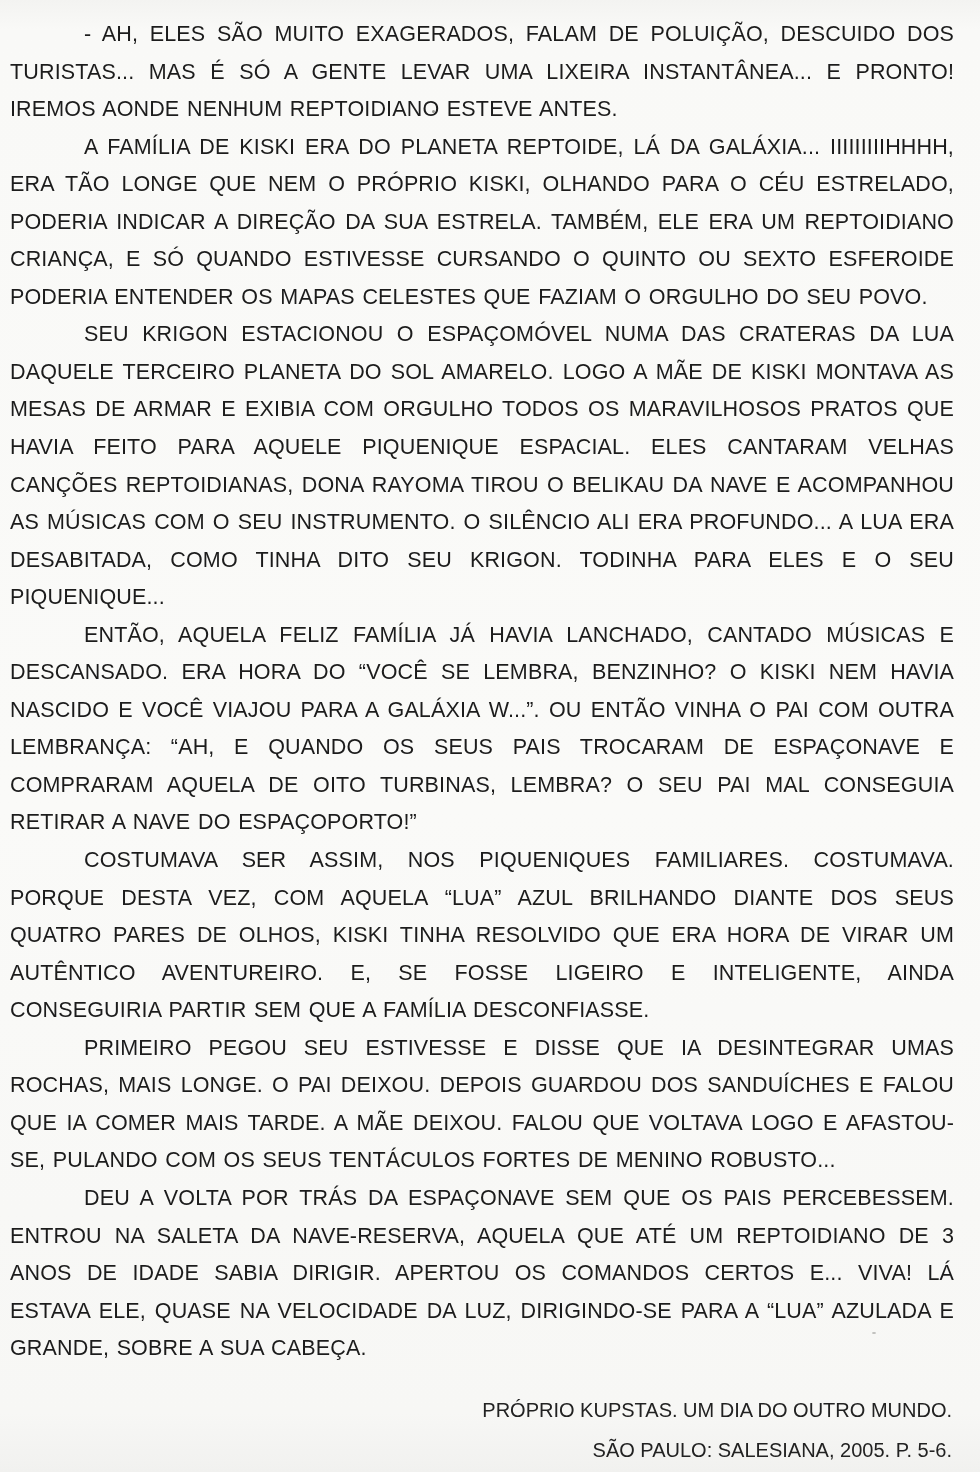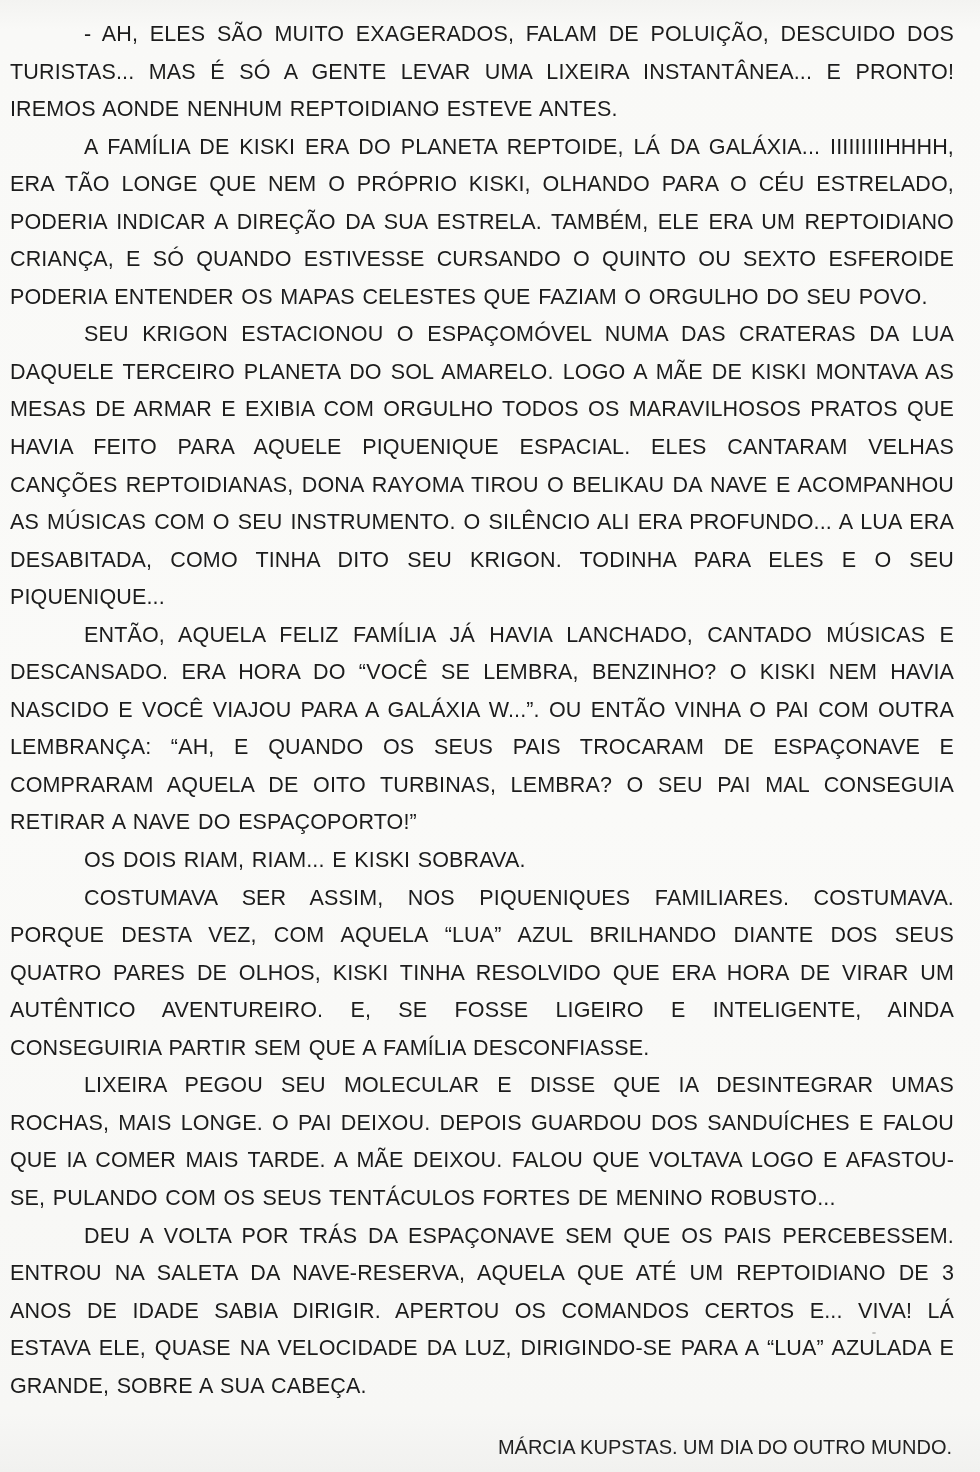--- a/index.html
+++ b/index.html
@@ -46,26 +46,25 @@
 </style>
 </head>
 <body>
 
 <div class="page">
   <div class="text-body">
     <p class="para">- AH, ELES SÃO MUITO EXAGERADOS, FALAM DE POLUIÇÃO, DESCUIDO DOS TURISTAS... MAS É SÓ A GENTE LEVAR UMA LIXEIRA INSTANTÂNEA... E PRONTO! IREMOS AONDE NENHUM REPTOIDIANO ESTEVE ANTES.</p>
     <p class="para">A FAMÍLIA DE KISKI ERA DO PLANETA REPTOIDE, LÁ DA GALÁXIA... IIIIIIIIIHHHH, ERA TÃO LONGE QUE NEM O PRÓPRIO KISKI, OLHANDO PARA O CÉU ESTRELADO, PODERIA INDICAR A DIREÇÃO DA SUA ESTRELA. TAMBÉM, ELE ERA UM REPTOIDIANO CRIANÇA, E SÓ QUANDO ESTIVESSE CURSANDO O QUINTO OU SEXTO ESFEROIDE PODERIA ENTENDER OS MAPAS CELESTES QUE FAZIAM O ORGULHO DO SEU POVO.</p>
     <p class="para">SEU KRIGON ESTACIONOU O ESPAÇOMÓVEL NUMA DAS CRATERAS DA LUA DAQUELE TERCEIRO PLANETA DO SOL AMARELO. LOGO A MÃE DE KISKI MONTAVA AS MESAS DE ARMAR E EXIBIA COM ORGULHO TODOS OS MARAVILHOSOS PRATOS QUE HAVIA FEITO PARA AQUELE PIQUENIQUE ESPACIAL. ELES CANTARAM VELHAS CANÇÕES REPTOIDIANAS, DONA RAYOMA TIROU O BELIKAU DA NAVE E ACOMPANHOU AS MÚSICAS COM O SEU INSTRUMENTO. O SILÊNCIO ALI ERA PROFUNDO... A LUA ERA DESABITADA, COMO TINHA DITO SEU KRIGON. TODINHA PARA ELES E O SEU PIQUENIQUE...</p>
     <p class="para">ENTÃO, AQUELA FELIZ FAMÍLIA JÁ HAVIA LANCHADO, CANTADO MÚSICAS E DESCANSADO. ERA HORA DO “VOCÊ SE LEMBRA, BENZINHO? O KISKI NEM HAVIA NASCIDO E VOCÊ VIAJOU PARA A GALÁXIA W...”. OU ENTÃO VINHA O PAI COM OUTRA LEMBRANÇA: “AH, E QUANDO OS SEUS PAIS TROCARAM DE ESPAÇONAVE E COMPRARAM AQUELA DE OITO TURBINAS, LEMBRA? O SEU PAI MAL CONSEGUIA RETIRAR A NAVE DO ESPAÇOPORTO!”</p>
-    <p class="para">OS DOIS RIAM, RIAM... E KISKI SOBRAVA.</p>
     <p class="para">COSTUMAVA SER ASSIM, NOS PIQUENIQUES FAMILIARES. COSTUMAVA. PORQUE DESTA VEZ, COM AQUELA “LUA” AZUL BRILHANDO DIANTE DOS SEUS QUATRO PARES DE OLHOS, KISKI TINHA RESOLVIDO QUE ERA HORA DE VIRAR UM AUTÊNTICO AVENTUREIRO. E, SE FOSSE LIGEIRO E INTELIGENTE, AINDA CONSEGUIRIA PARTIR SEM QUE A FAMÍLIA DESCONFIASSE.</p>
-    <p class="para">LIXEIRA PEGOU SEU MOLECULAR E DISSE QUE IA DESINTEGRAR UMAS ROCHAS, MAIS LONGE. O PAI DEIXOU. DEPOIS GUARDOU DOS SANDUÍCHES E FALOU QUE IA COMER MAIS TARDE. A MÃE DEIXOU. FALOU QUE VOLTAVA LOGO E AFASTOU-SE, PULANDO COM OS SEUS TENTÁCULOS FORTES DE MENINO ROBUSTO...</p>
+    <p class="para">PRIMEIRO PEGOU SEU ESTIVESSE E DISSE QUE IA DESINTEGRAR UMAS ROCHAS, MAIS LONGE. O PAI DEIXOU. DEPOIS GUARDOU DOS SANDUÍCHES E FALOU QUE IA COMER MAIS TARDE. A MÃE DEIXOU. FALOU QUE VOLTAVA LOGO E AFASTOU-SE, PULANDO COM OS SEUS TENTÁCULOS FORTES DE MENINO ROBUSTO...</p>
     <p class="para">DEU A VOLTA POR TRÁS DA ESPAÇONAVE SEM QUE OS PAIS PERCEBESSEM. ENTROU NA SALETA DA NAVE-RESERVA, AQUELA QUE ATÉ UM REPTOIDIANO DE 3 ANOS DE IDADE SABIA DIRIGIR. APERTOU OS COMANDOS CERTOS E... VIVA! LÁ ESTAVA ELE, QUASE NA VELOCIDADE DA LUZ, DIRIGINDO-SE PARA A “LUA” AZULADA E GRANDE, SOBRE A SUA CABEÇA.</p>
   </div>
 
   <div class="citation">
-    <div class="cit-line"><span>MÁRCIA KUPSTAS. </span><span class="italic">UM DIA DO OUTRO MUNDO.</span></div>
+    <div class="cit-line"><span>PRÓPRIO KUPSTAS. </span><span class="italic">UM DIA DO OUTRO MUNDO.</span></div>
     <div class="cit-line">SÃO PAULO: SALESIANA, 2005. P. 5-6.</div>
   </div>
 
   <div class="speck s1"></div>
   <div class="speck s2"></div>
 </div>
 
 </body></html>

